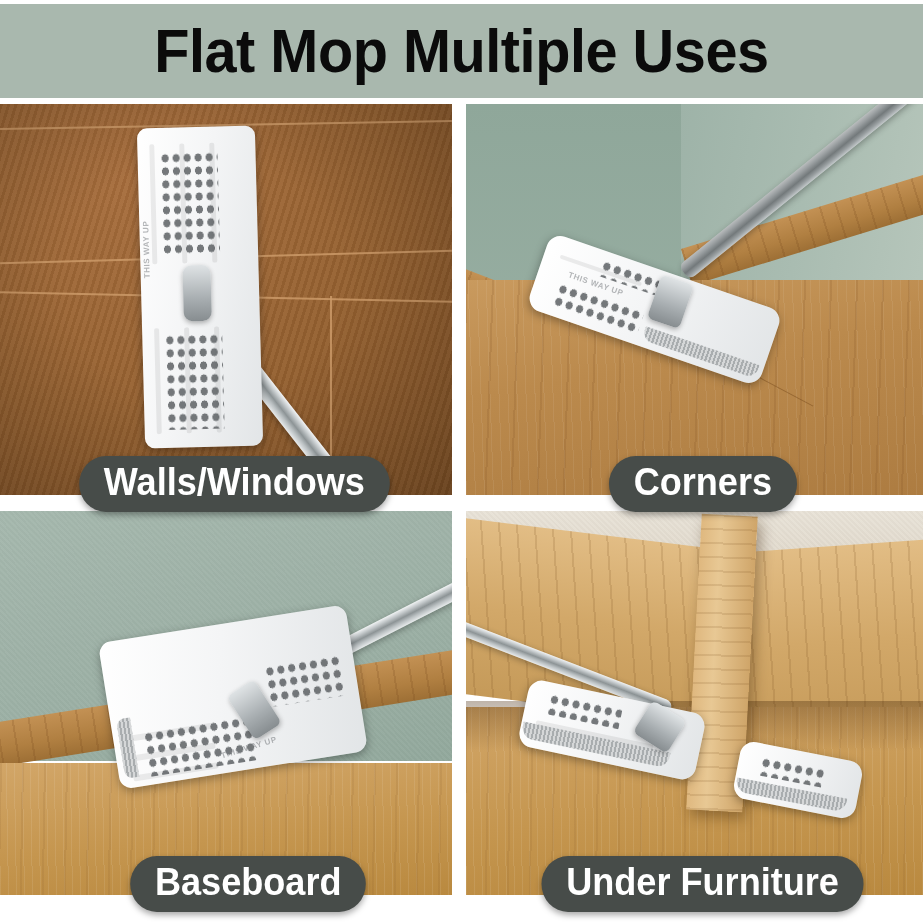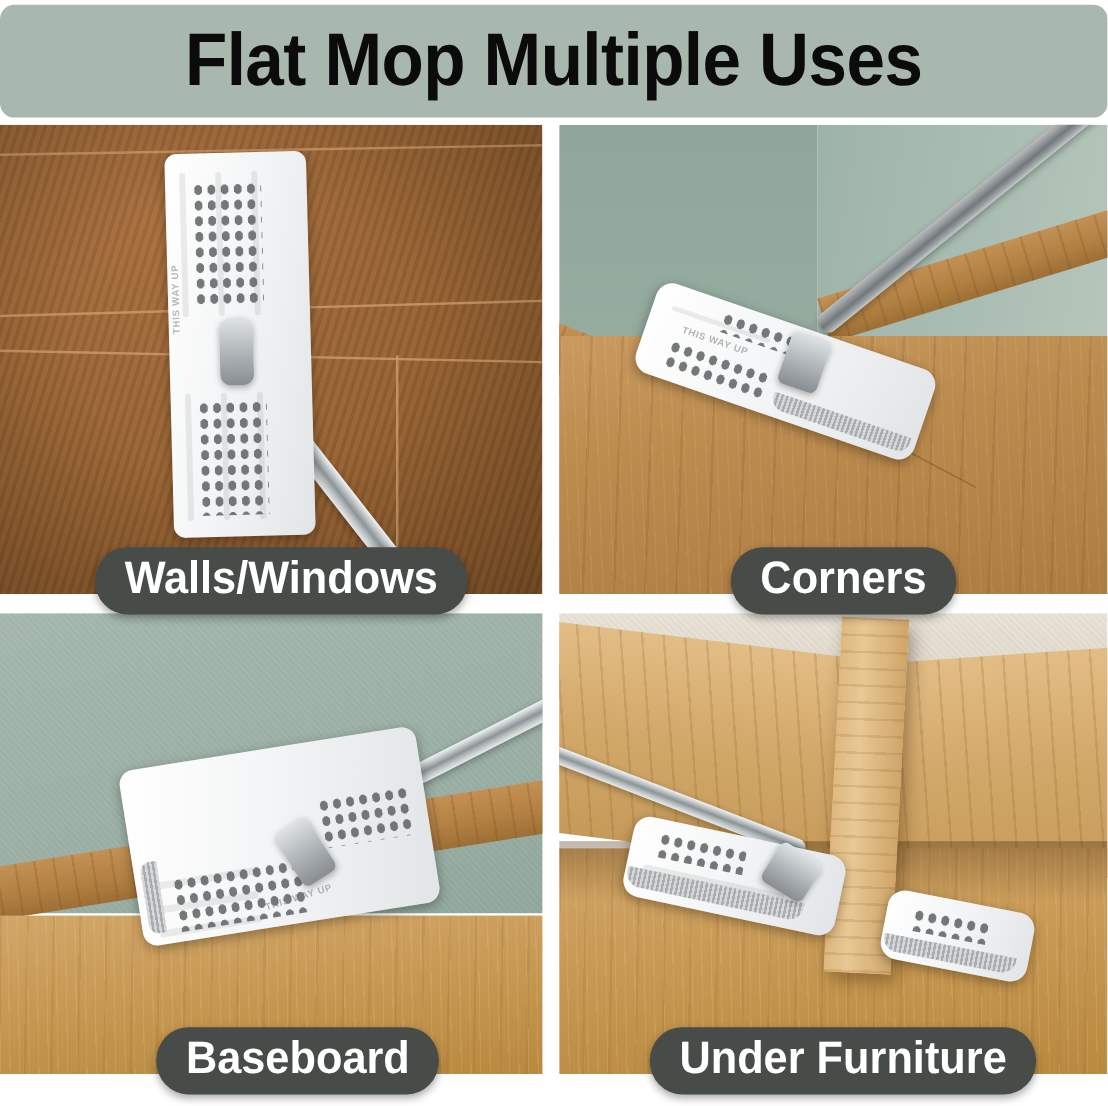--- a/index.html
+++ b/index.html
@@ -8,21 +8,21 @@
     width:923px; height:922px;
     font-family:"Liberation Sans", sans-serif;
     overflow:hidden;
     position:relative;
   }
 
   
   #banner {
     position:absolute; left:0; top:4px; width:923px; height:94px;
     background:#a9b8ae;
-    display:flex; align-items:center; justify-content:center;border-radius:12px;
+    display:flex; align-items:center; justify-content:center;
   }
   #banner-title {
     font-size:62px; font-weight:bold; color:#0b0b0b;
     letter-spacing:-0.5px; line-height:1;
     transform:scaleX(0.93); transform-origin:center;
     white-space:nowrap;
   }
 
   
   #grid {

